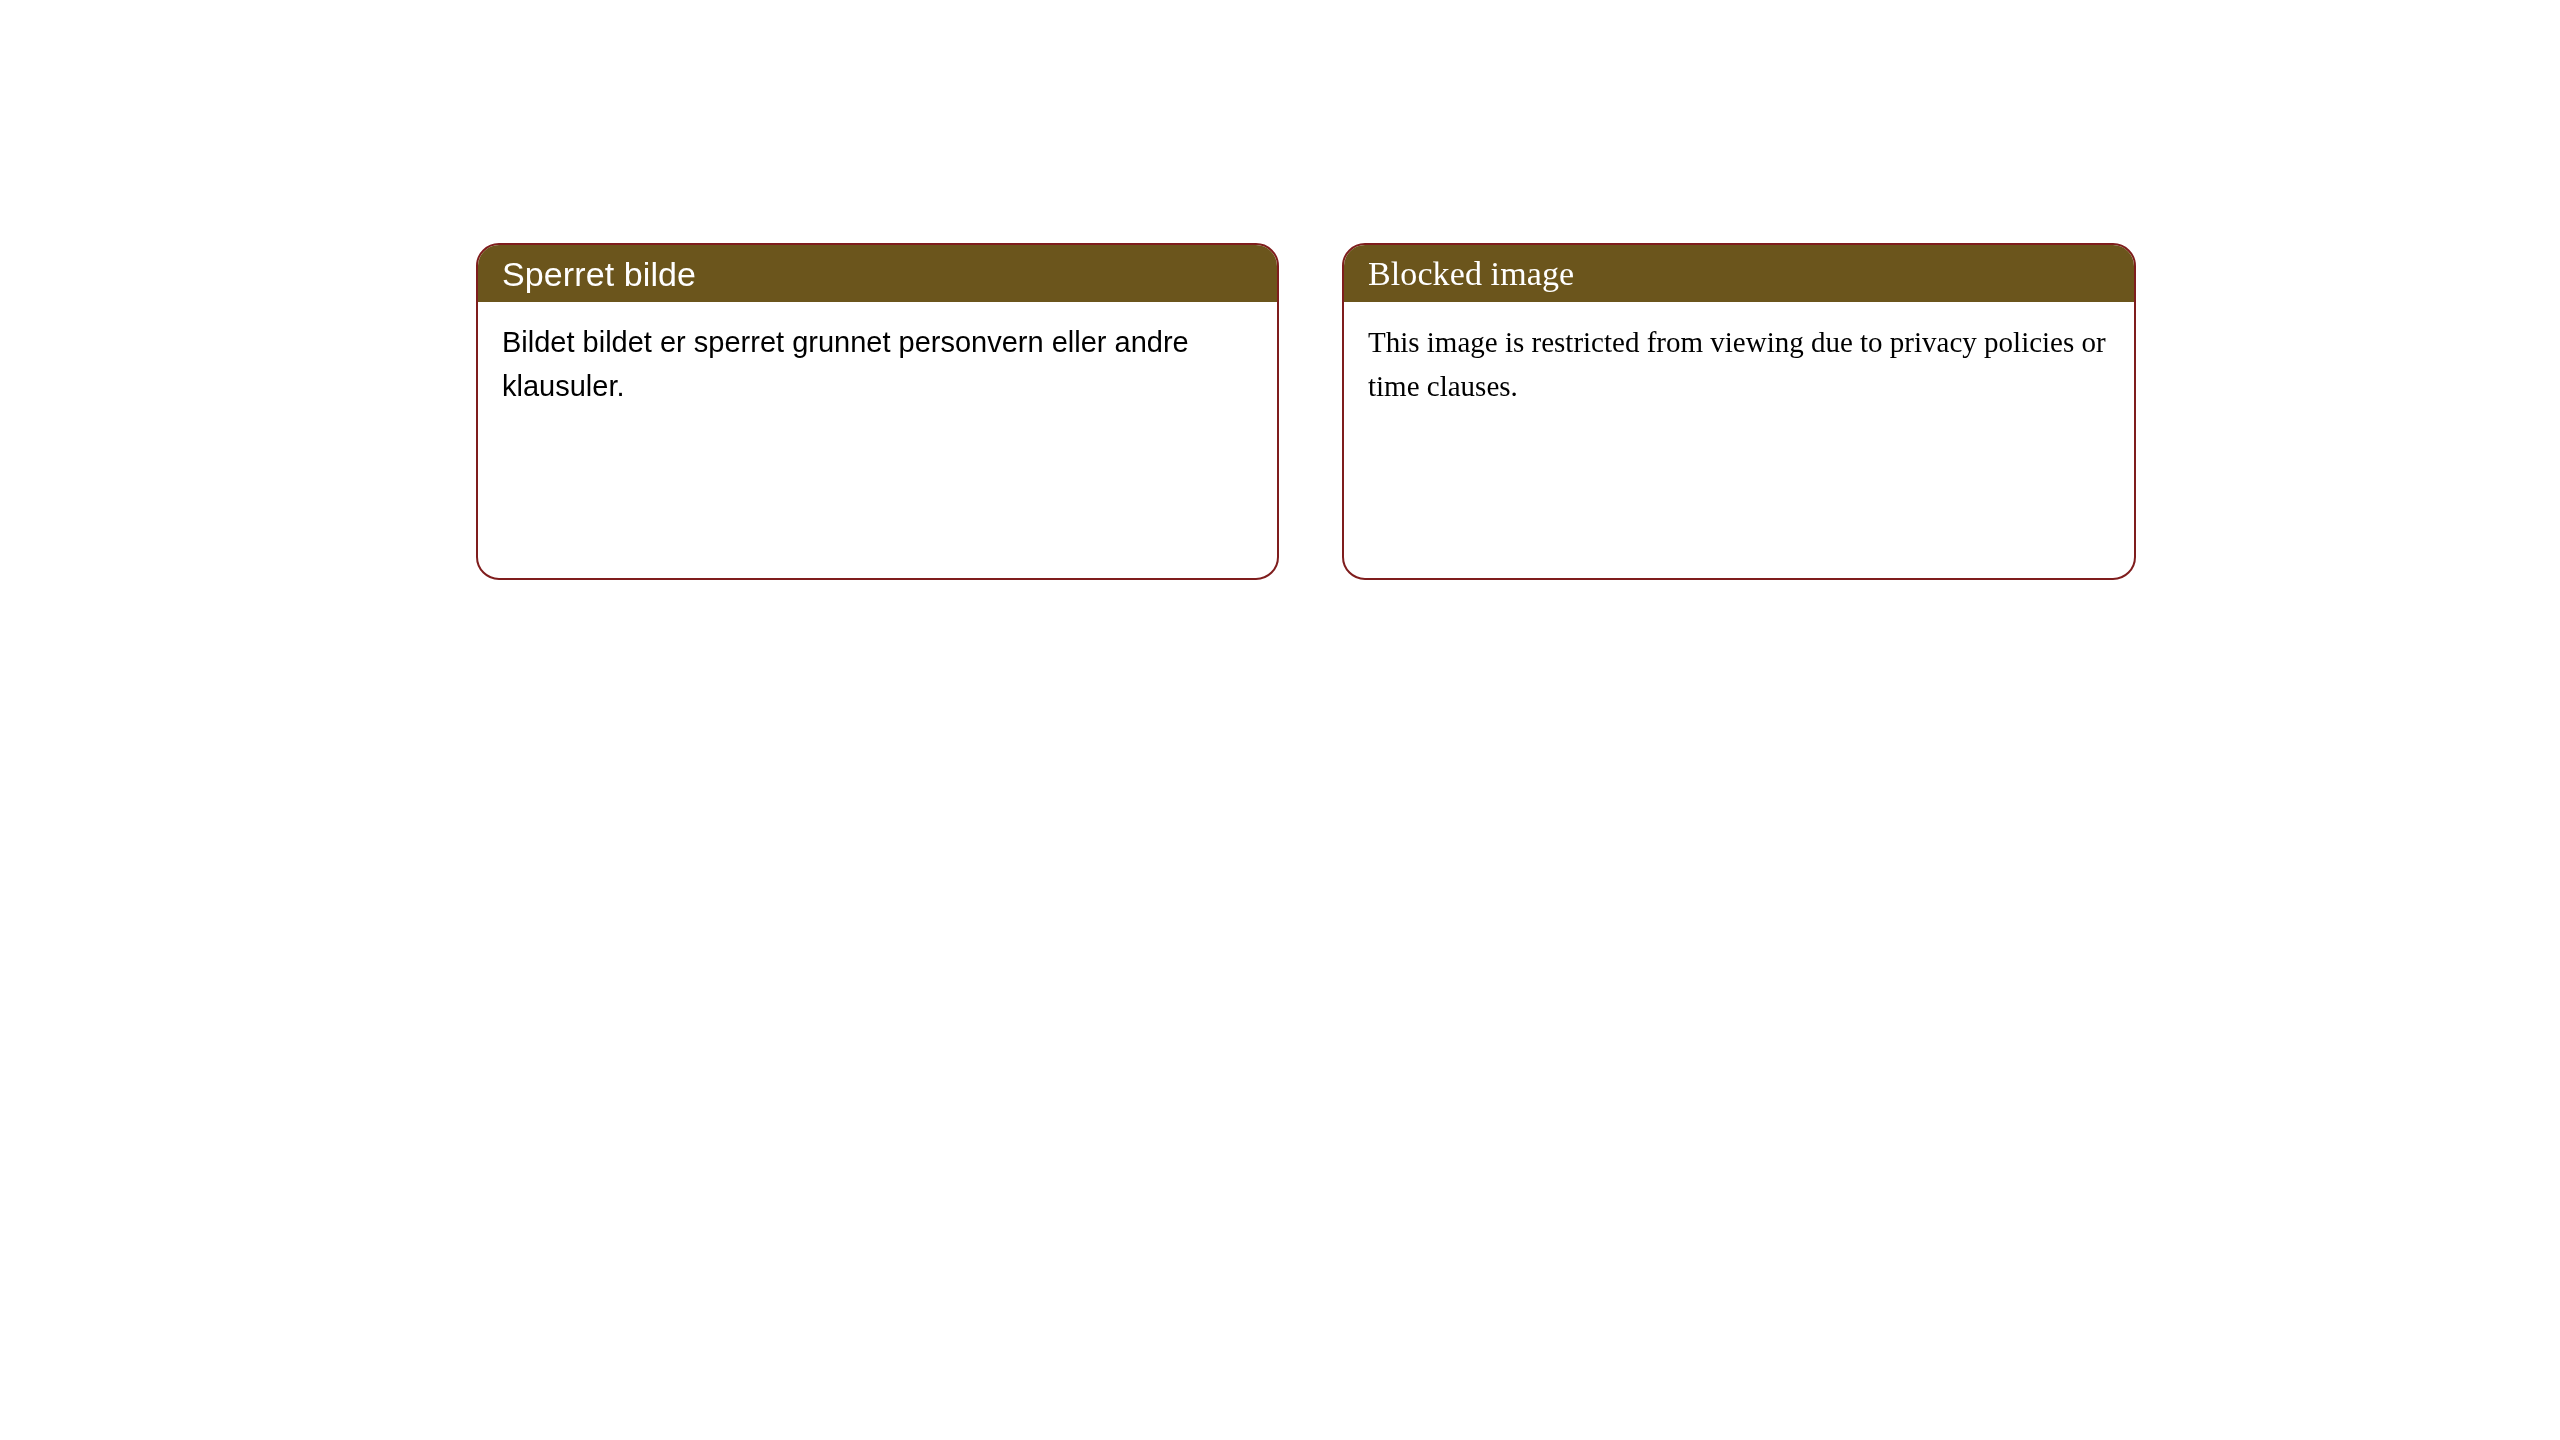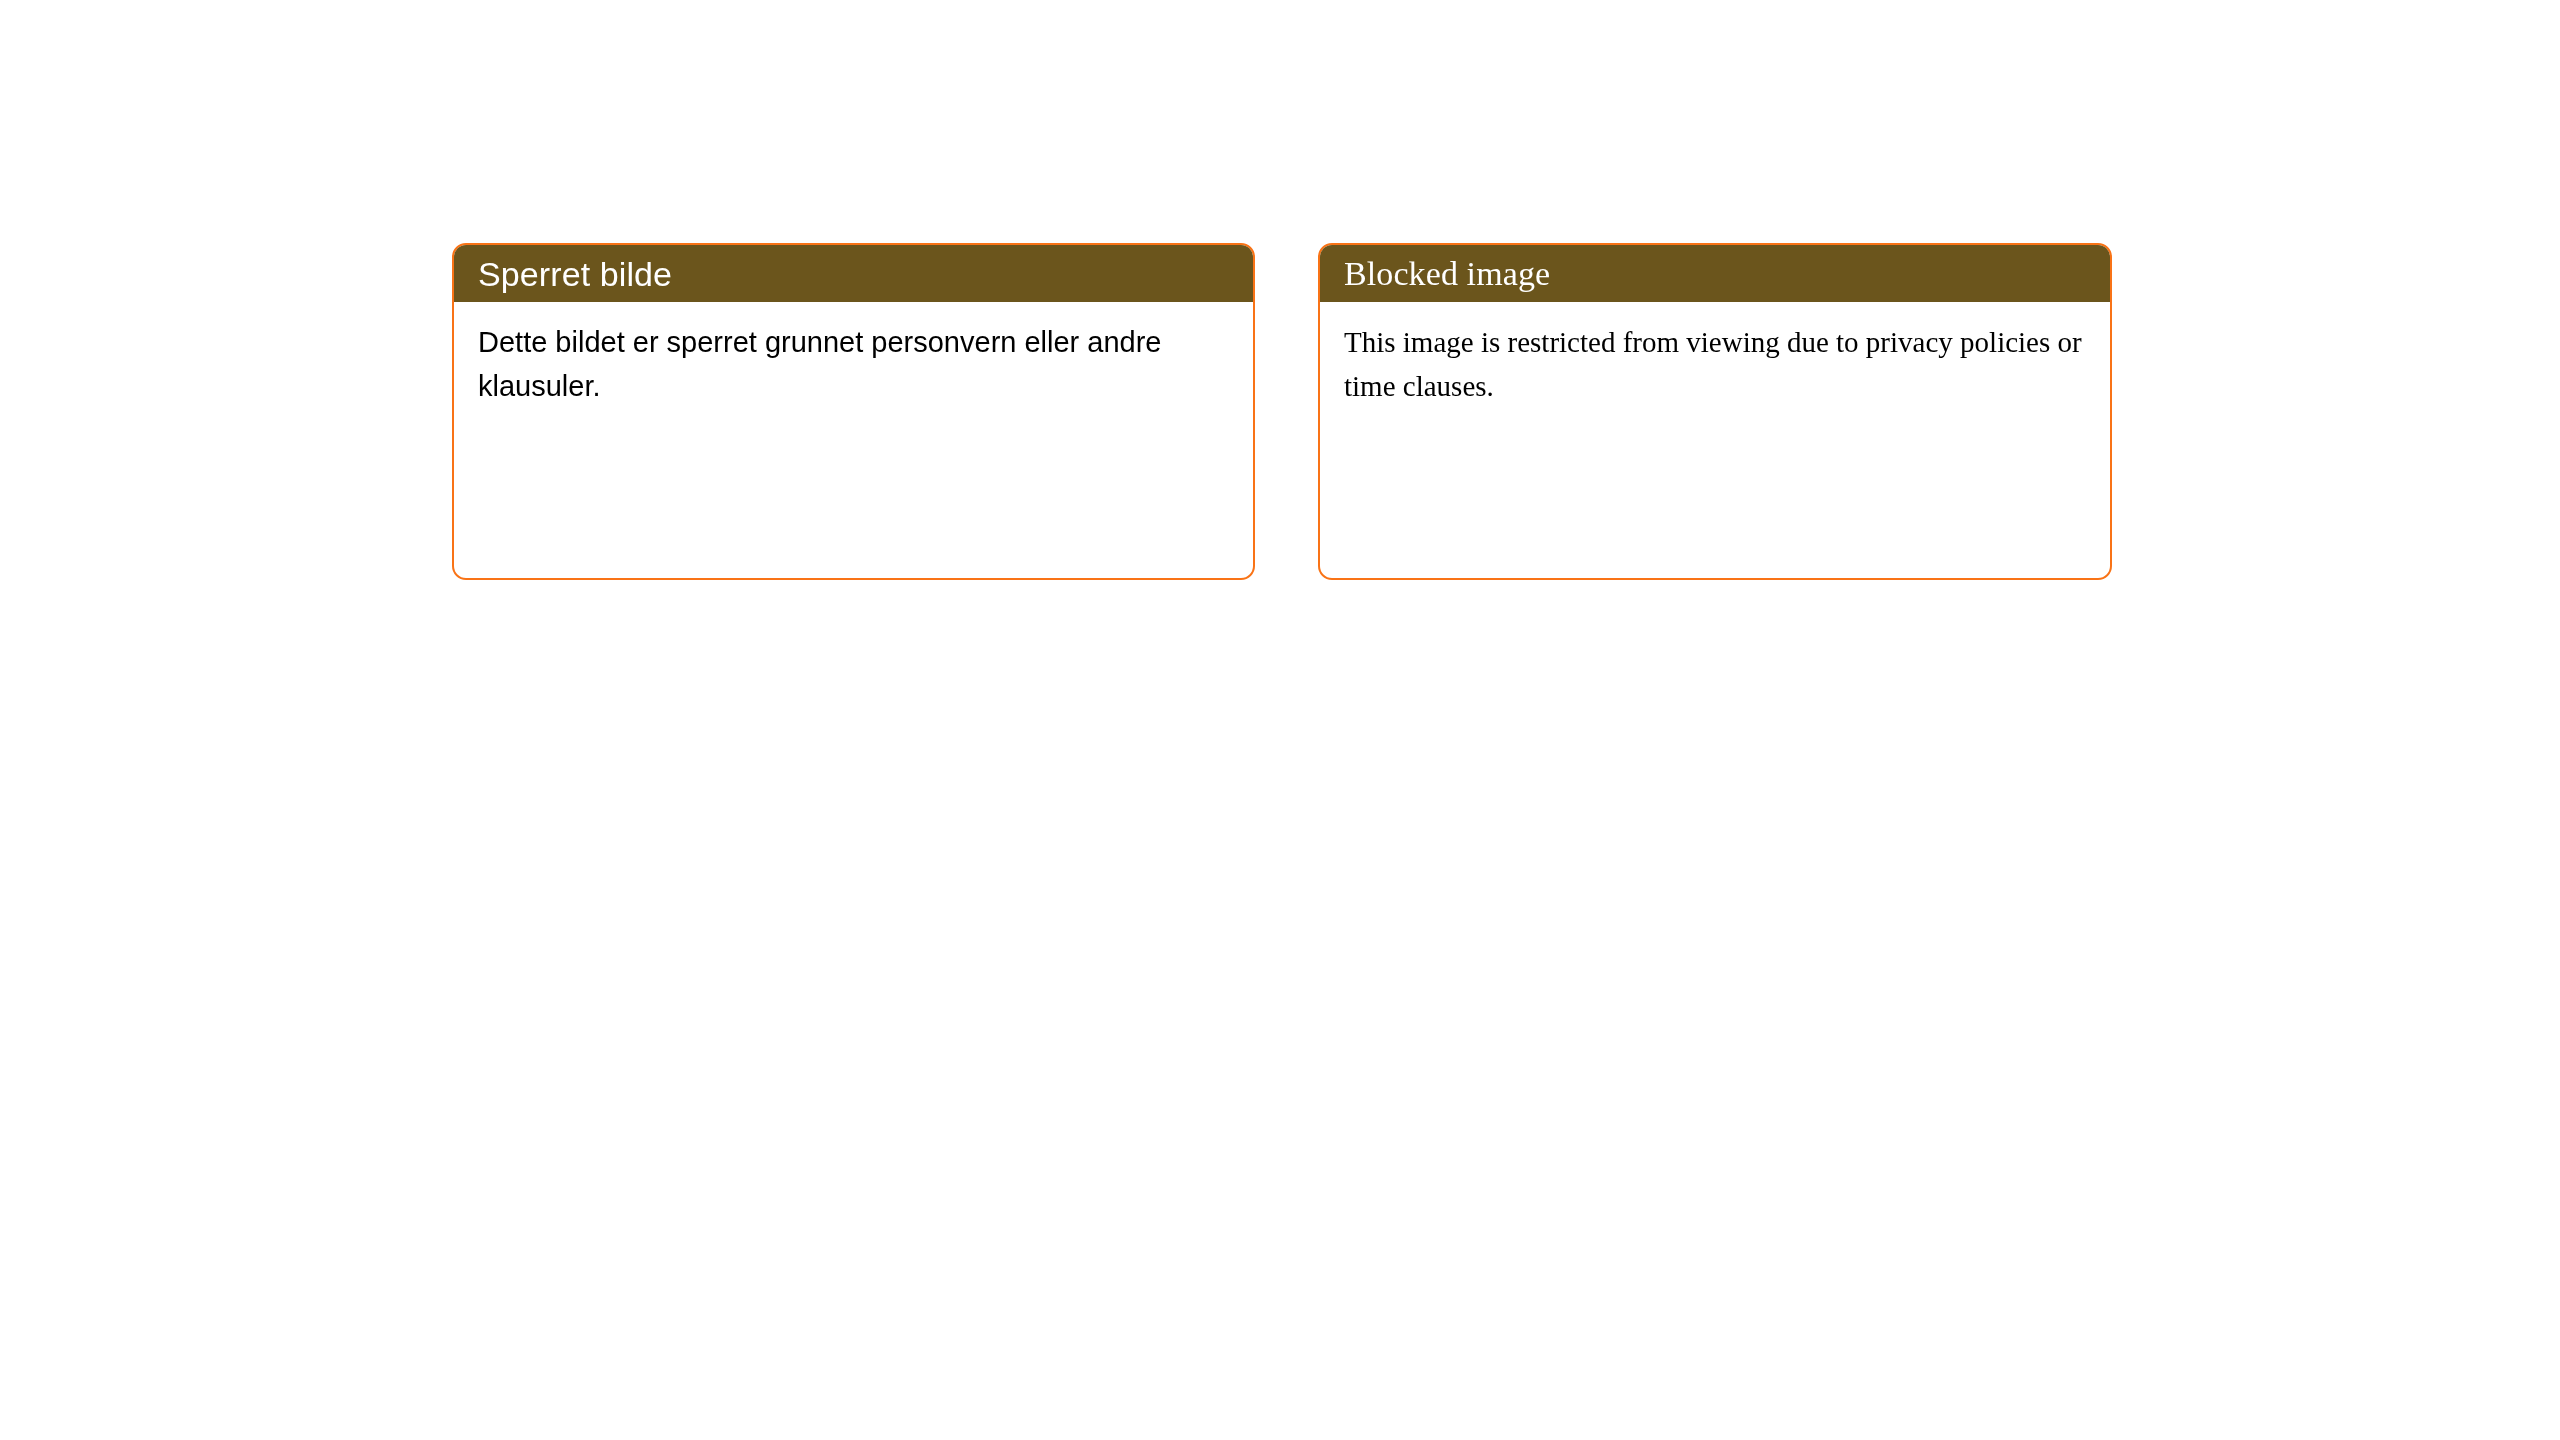--- a/index.html
+++ b/index.html
@@ -17,23 +17,24 @@
   #stage {
     position: relative;
     width: 2560px;
     height: 1440px;
   }
 
   .card {
     position: absolute;
     box-sizing: border-box;
     background: #ffffff;
-    border: 2px solid #f97316;
-    border-radius: 14px;
+    border: 2px solid #7f1d1d;
+    border-radius: 23px;
     overflow: hidden;
+    margin-left: 24px;
   }
 
   .card-left {
     left: 452px;
     top: 243px;
     width: 803px;
     height: 337px;
   }
 
   .card-right {
@@ -83,21 +84,21 @@
 </head>
 <body>
 
 <div id="stage">
 
   <section class="card card-left">
     <div class="card-header">
       <h1 class="card-title">Sperret bilde</h1>
     </div>
     <div class="card-body">
-      <p class="card-paragraph">Dette bildet er sperret grunnet personvern eller andre klausuler.</p>
+      <p class="card-paragraph">Bildet bildet er sperret grunnet personvern eller andre klausuler.</p>
       <div class="paragraph-gap"></div>
     </div>
   </section>
 
   <section class="card card-right">
     <div class="card-header">
       <h1 class="card-title">Blocked image</h1>
     </div>
     <div class="card-body">
       <p class="card-paragraph">This image is restricted from viewing due to privacy policies or time clauses.</p>

